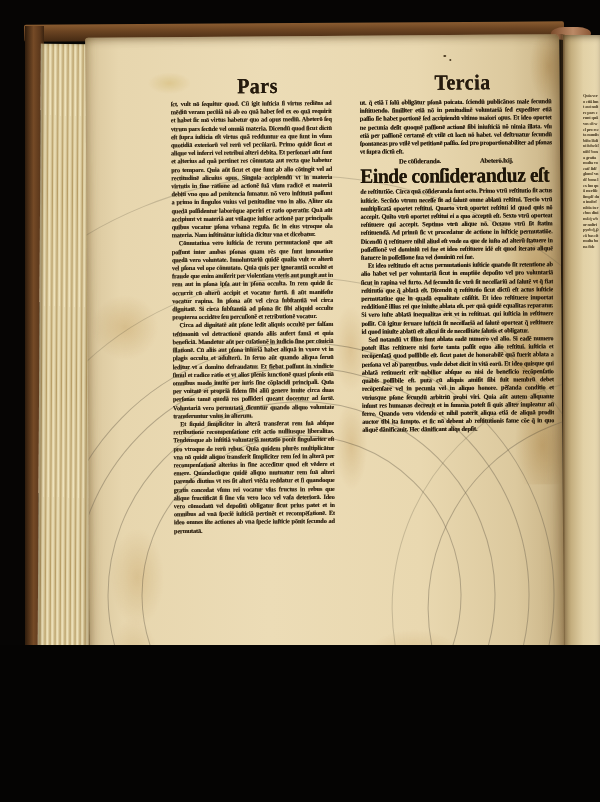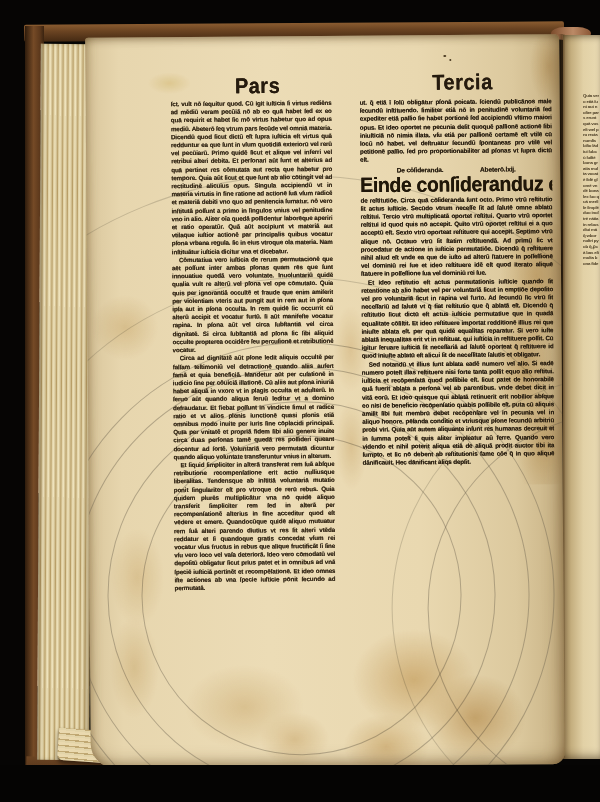--- a/index.html
+++ b/index.html
@@ -1,17 +1,17 @@
 <!DOCTYPE html>
 <html><head>
 <meta charset="utf-8">
 <style>
   html,body{margin:0;padding:0;background:#050403;}
-  .stage{position:relative;width:600px;height:765px;background:#060504;overflow:hidden;
-         font-family:Liberation Sans, sans-serif;}
+  .stage{position:relative;width:600px;height:645px;background:#060504;overflow:hidden;
+         font-family:Liberation Serif, serif;}
   .stage *{box-sizing:border-box;}
 
   
   .cover-top{position:absolute;left:24px;top:23px;width:540px;height:17px;
     background:linear-gradient(#8a5c30 0%,#6b4422 40%,#452a13 100%);
     transform:rotate(-0.35deg);border-radius:2px;}
   .cover-left{position:absolute;left:25px;top:26px;width:19px;height:760px;
     background:linear-gradient(90deg,#2e1c0c 0%,#754a26 45%,#5a371b 80%,#3a2310 100%);}
   .cover-bottom{position:absolute;left:26px;top:759px;width:200px;height:32px;
     background:linear-gradient(#6b4423,#3f2611);transform:rotate(1.6deg);border-radius:0 0 4px 3px;}

